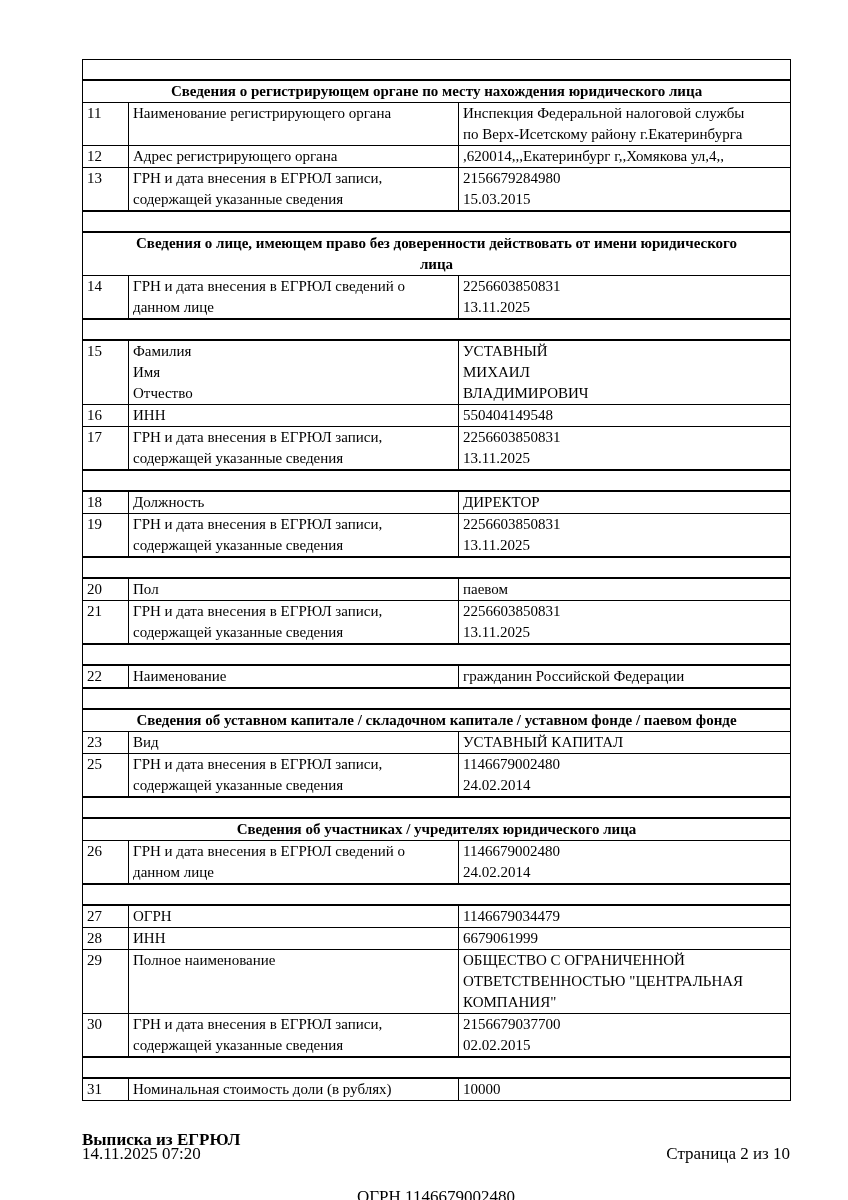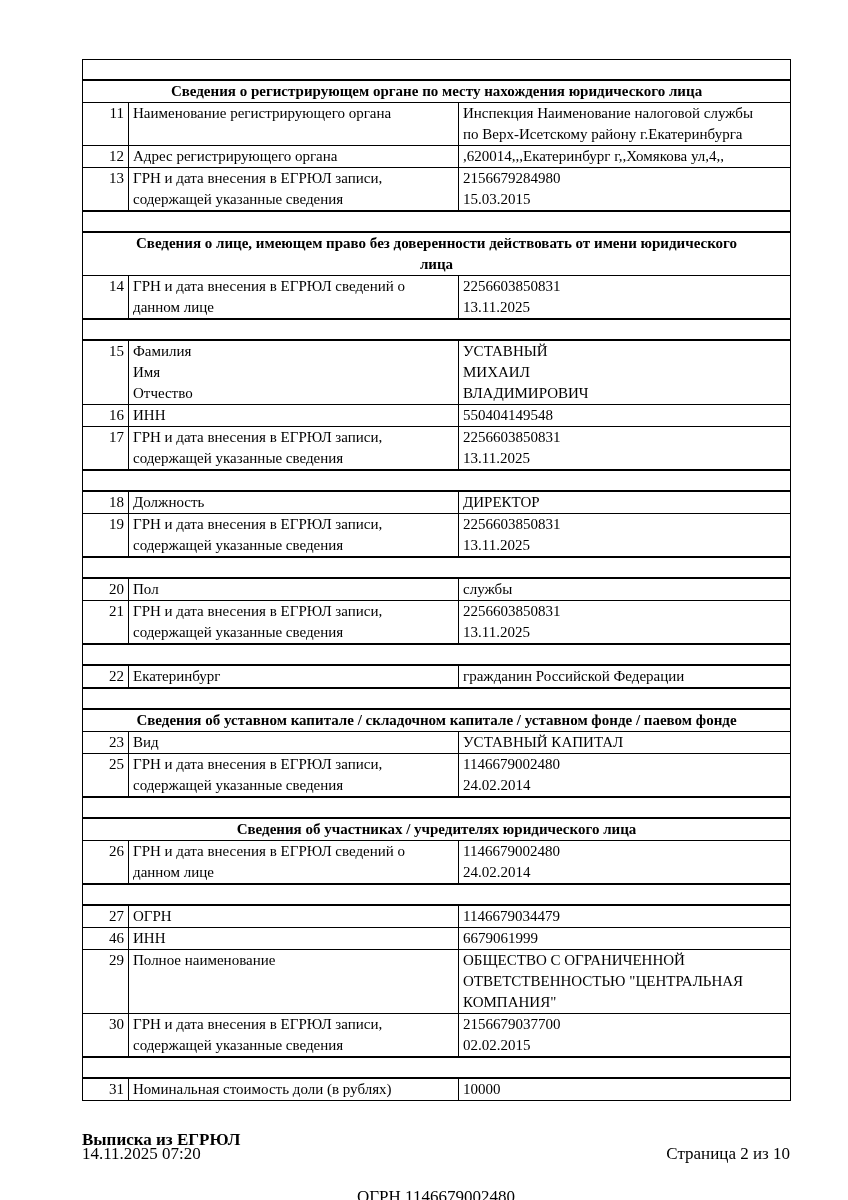--- a/index.html
+++ b/index.html
@@ -40,21 +40,21 @@
     padding: 0;
   }
   tr.sp.first td {
     border-top-width: 1px;
   }
   tr.sec td {
     font-weight: bold;
     text-align: center;
   }
   td.num {
-    text-align: right;
+    text-align: left;
     padding: 0 2px;
     margin-left: 26px;
   }
   td.lbl {
     padding: 0 6px 0 5px;
   }
   .footer {
     position: absolute;
     left: 82px;
     top: 1133px;
@@ -102,21 +102,21 @@
           <td colspan="3"></td>
         </tr>
 
       <tr class="sec">
           <td colspan="3">Сведения о регистрирующем органе по месту нахождения юридического лица</td>
         </tr>
 
       <tr>
         <td class="num">11</td>
         <td class="lbl">Наименование регистрирующего органа</td>
-        <td class="val">Инспекция Наименование налоговой службы
+        <td class="val">Инспекция Федеральной налоговой службы
 по Верх-Исетскому району г.Екатеринбурга</td>
       </tr>
       <tr>
         <td class="num">12</td>
         <td class="lbl">Адрес регистрирующего органа</td>
         <td class="val">,620014,,,Екатеринбург г,,Хомякова ул,4,,</td>
       </tr>
       <tr>
         <td class="num">13</td>
         <td class="lbl">ГРН и дата внесения в ЕГРЮЛ записи,
@@ -185,37 +185,37 @@
 13.11.2025</td>
       </tr>
 
       <tr class="sp">
           <td colspan="3"></td>
         </tr>
 
       <tr>
         <td class="num">20</td>
         <td class="lbl">Пол</td>
-        <td class="val">службы</td>
+        <td class="val">паевом</td>
       </tr>
       <tr>
         <td class="num">21</td>
         <td class="lbl">ГРН и дата внесения в ЕГРЮЛ записи,
 содержащей указанные сведения</td>
         <td class="val">2256603850831
 13.11.2025</td>
       </tr>
 
       <tr class="sp">
           <td colspan="3"></td>
         </tr>
 
       <tr>
         <td class="num">22</td>
-        <td class="lbl">Екатеринбург</td>
+        <td class="lbl">Наименование</td>
         <td class="val">гражданин Российской Федерации</td>
       </tr>
 
       <tr class="sp">
           <td colspan="3"></td>
         </tr>
 
       <tr class="sec">
           <td colspan="3">Сведения об уставном капитале / складочном капитале / уставном фонде / паевом фонде</td>
         </tr>
@@ -252,21 +252,21 @@
       <tr class="sp">
           <td colspan="3"></td>
         </tr>
 
       <tr>
         <td class="num">27</td>
         <td class="lbl">ОГРН</td>
         <td class="val">1146679034479</td>
       </tr>
       <tr>
-        <td class="num">46</td>
+        <td class="num">28</td>
         <td class="lbl">ИНН</td>
         <td class="val">6679061999</td>
       </tr>
       <tr>
         <td class="num">29</td>
         <td class="lbl">Полное наименование</td>
         <td class="val">ОБЩЕСТВО С ОГРАНИЧЕННОЙ
 ОТВЕТСТВЕННОСТЬЮ "ЦЕНТРАЛЬНАЯ
 КОМПАНИЯ"</td>
       </tr>

